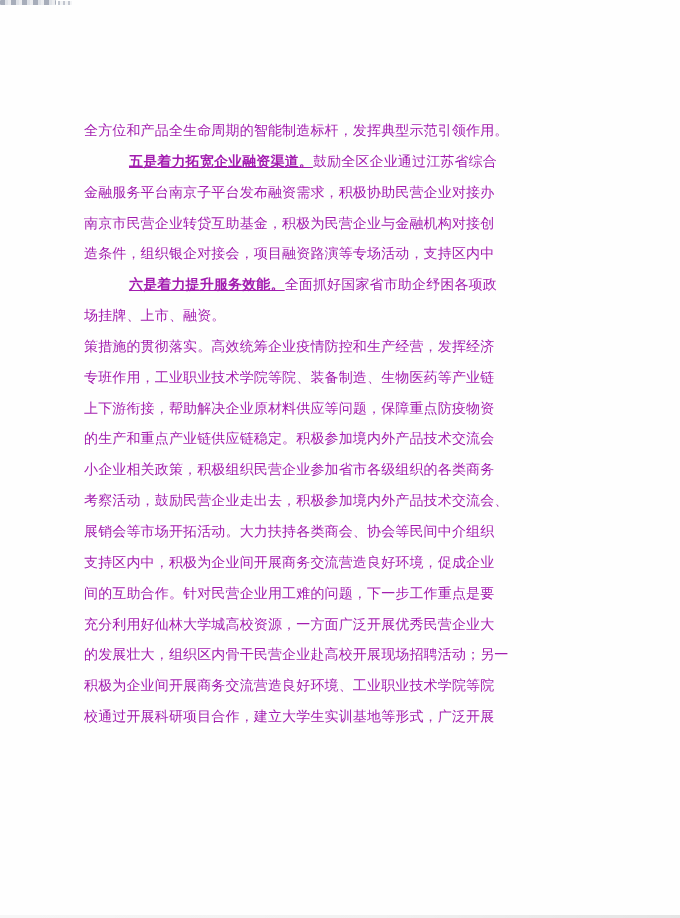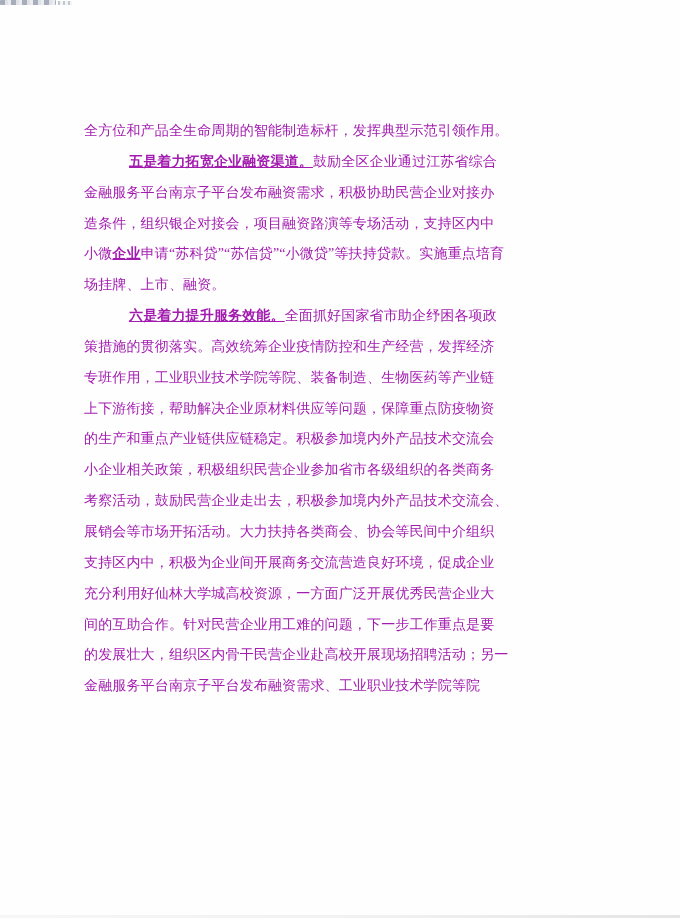--- a/index.html
+++ b/index.html
@@ -83,31 +83,32 @@
 </head>
 <body>
 
 <div class="page">
   <div class="smudge"></div>
   <div class="smudge2"></div>
   <div class="textblock" id="textblock">
       <div class="line"><span>全方位和产品全生命周期的智能制造标杆，发挥典型示范引领作用。</span></div>
       <div class="line indent"><span class="run-bold">五是着力拓宽企业融资渠道。</span><span>鼓励全区企业通过江苏省综合</span></div>
       <div class="line"><span>金融服务平台南京子平台发布融资需求，积极协助民营企业对接办</span></div>
+      <div class="line"><span>南京市民营企业转贷互助基金，积极为民营企业与金融机构对接创</span></div>
       <div class="line"><span>造条件，组织银企对接会，项目融资路演等专场活动，支持区内中</span></div>
-      <div class="line"><span>小微</span><span class="run-bold">企业</span><span>申请“苏科贷”“苏信贷”“小微贷”等扶持贷款。实施重点培育</span></div>
+      <div class="line indent"><span class="run-bold">六是着力提升服务效能。</span><span>全面抓好国家省市助企纾困各项政</span></div>
       <div class="line"><span>场挂牌、上市、融资。</span></div>
-      <div class="line indent"><span class="run-bold">六是着力提升服务效能。</span><span>全面抓好国家省市助企纾困各项政</span></div>
       <div class="line"><span>策措施的贯彻落实。高效统筹企业疫情防控和生产经营，发挥经济</span></div>
       <div class="line"><span>专班作用，工业职业技术学院等院、装备制造、生物医药等产业链</span></div>
       <div class="line"><span>上下游衔接，帮助解决企业原材料供应等问题，保障重点防疫物资</span></div>
       <div class="line"><span>的生产和重点产业链供应链稳定。积极参加境内外产品技术交流会</span></div>
       <div class="line"><span>小企业相关政策，积极组织民营企业参加省市各级组织的各类商务</span></div>
       <div class="line"><span>考察活动，鼓励民营企业走出去，积极参加境内外产品技术交流会、</span></div>
       <div class="line"><span>展销会等市场开拓活动。大力扶持各类商会、协会等民间中介组织</span></div>
       <div class="line"><span>支持区内中，积极为企业间开展商务交流营造良好环境，促成企业</span></div>
+      <div class="line"><span>间的互助合作。针对民营企业用工难的问题，下一步工作重点是要</span></div>
       <div class="line"><span>充分利用好仙林大学城高校资源，一方面广泛开展优秀民营企业大</span></div>
-      <div class="line"><span>间的互助合作。针对民营企业用工难的问题，下一步工作重点是要</span></div>
       <div class="line"><span>的发展壮大，组织区内骨干民营企业赴高校开展现场招聘活动；另一</span></div>
-      <div class="line"><span>金融服务平台南京子平台发布融资需求、工业职业技术学院等院</span></div>
+      <div class="line"><span>积极为企业间开展商务交流营造良好环境、工业职业技术学院等院</span></div>
+      <div class="line"><span>校通过开展科研项目合作，建立大学生实训基地等形式，广泛开展</span></div>
     </div>
   <div class="bottom-shadow"></div>
 </div>
 
 </body></html>

